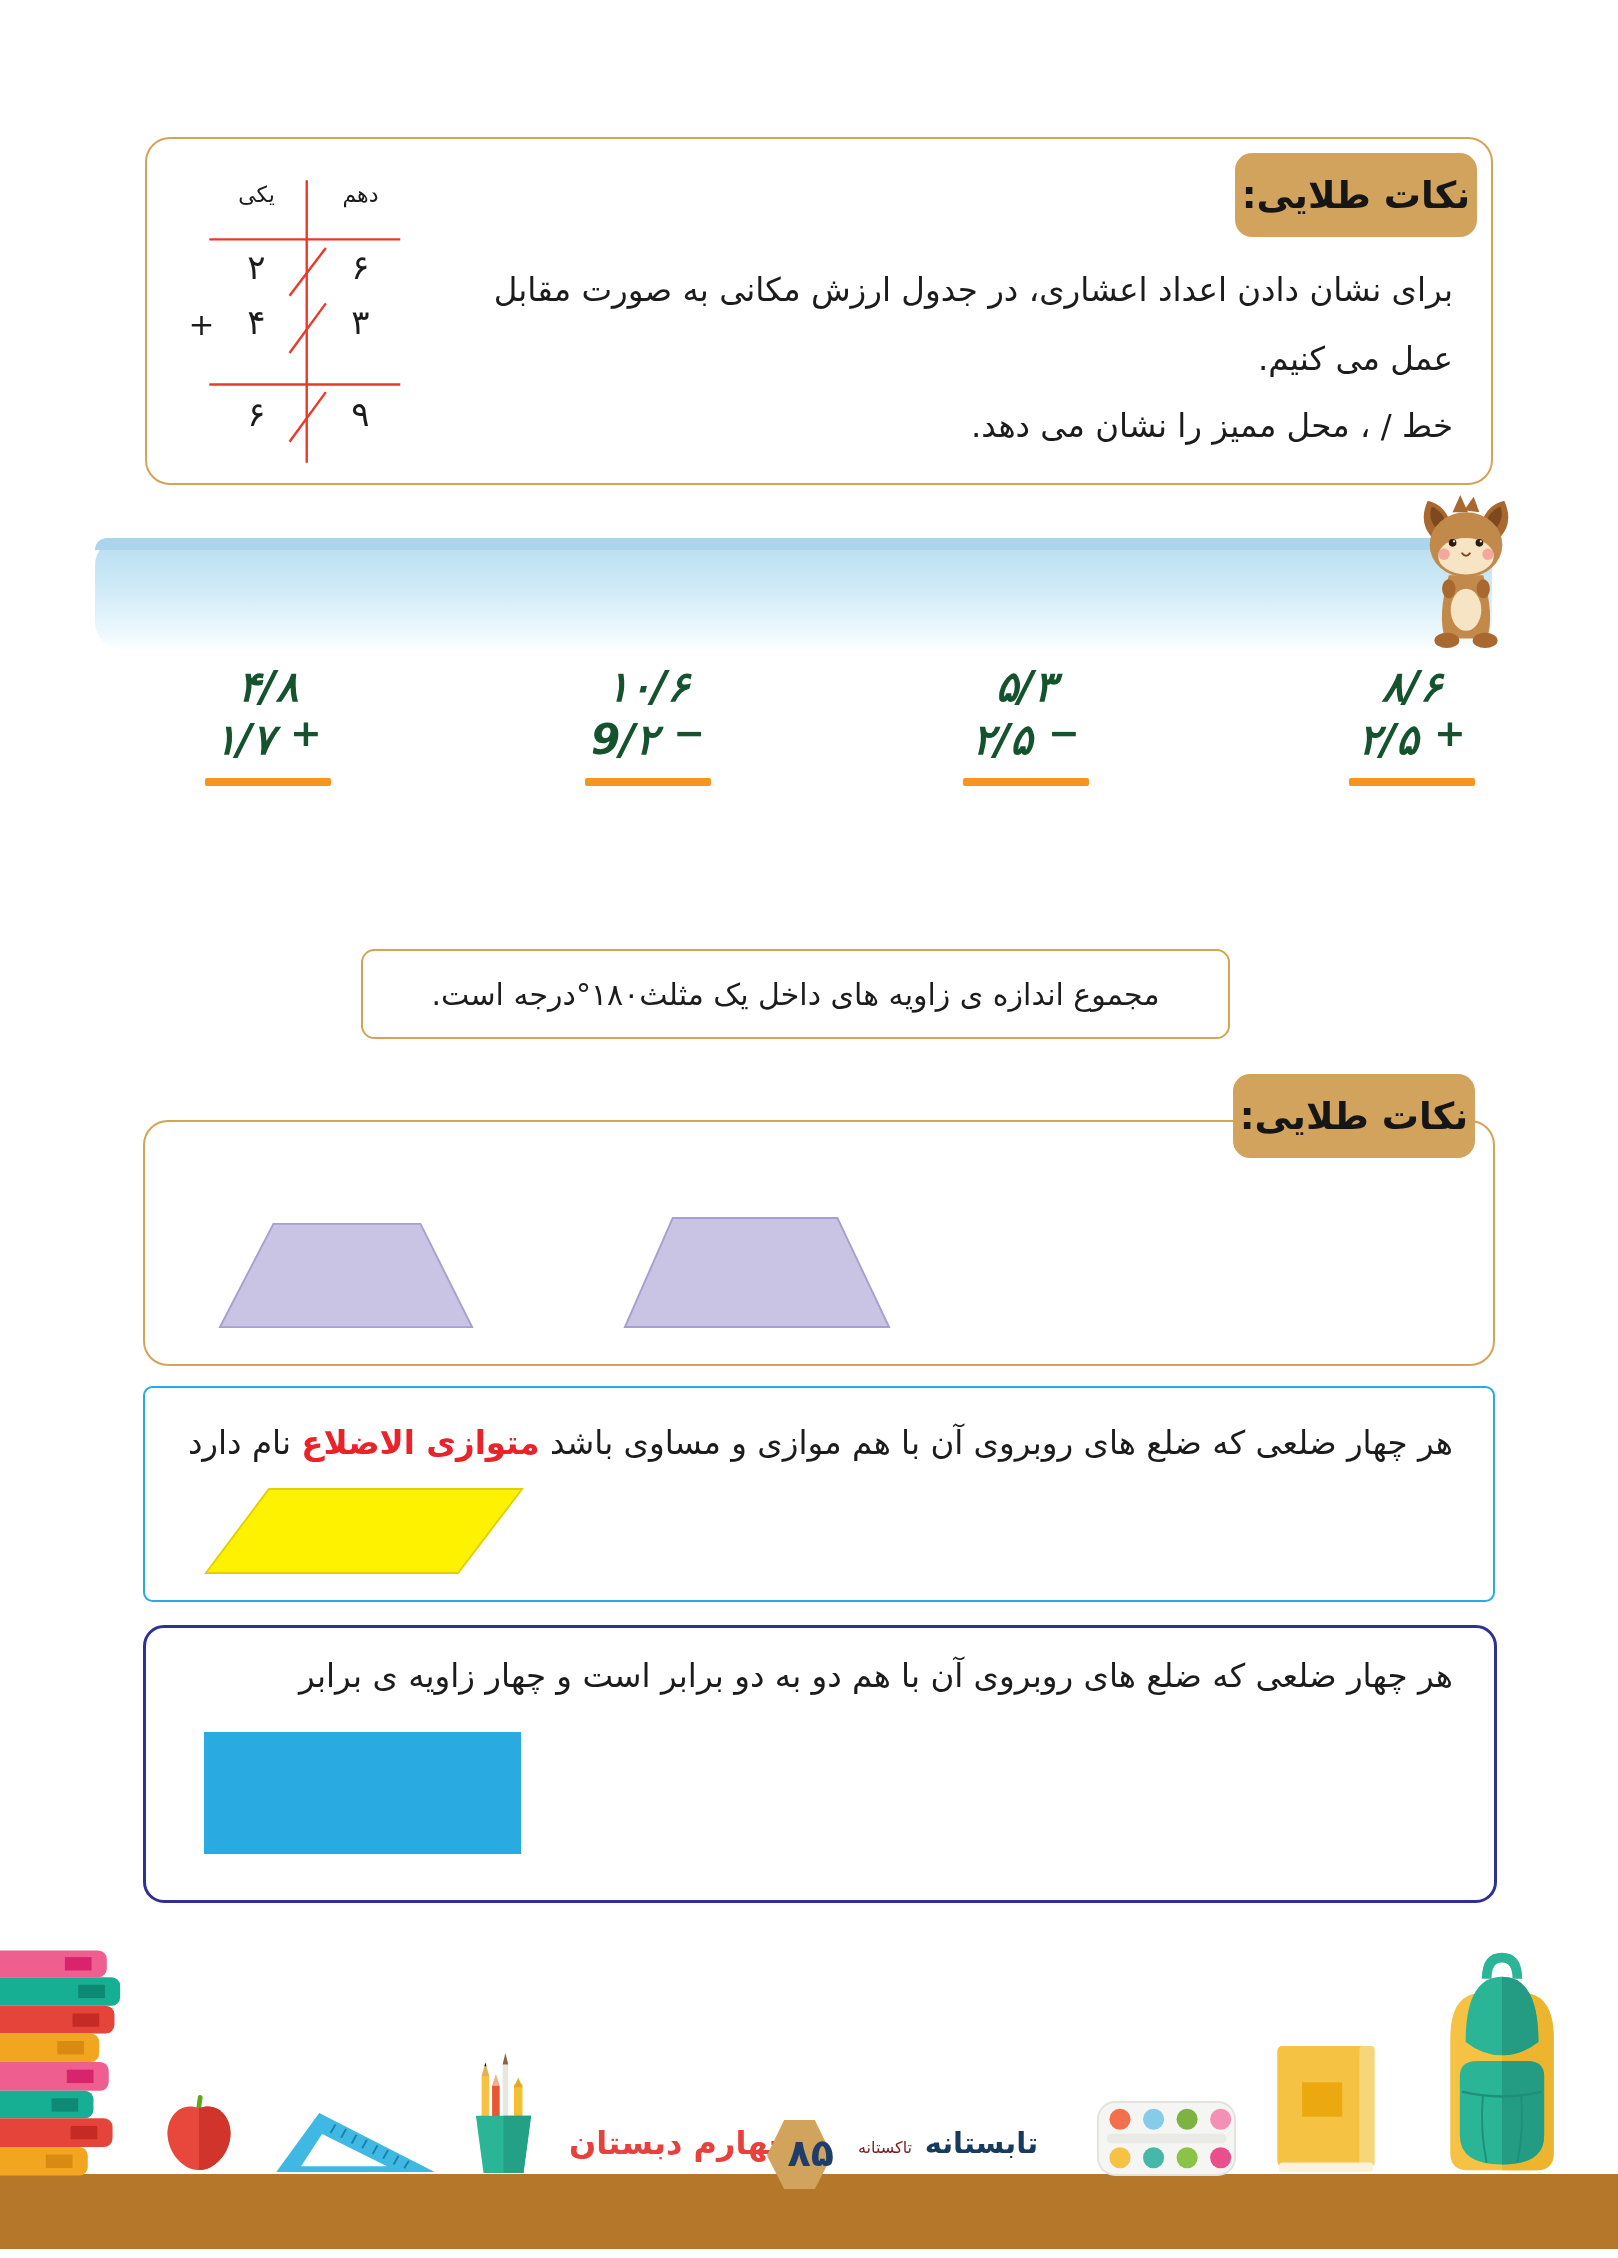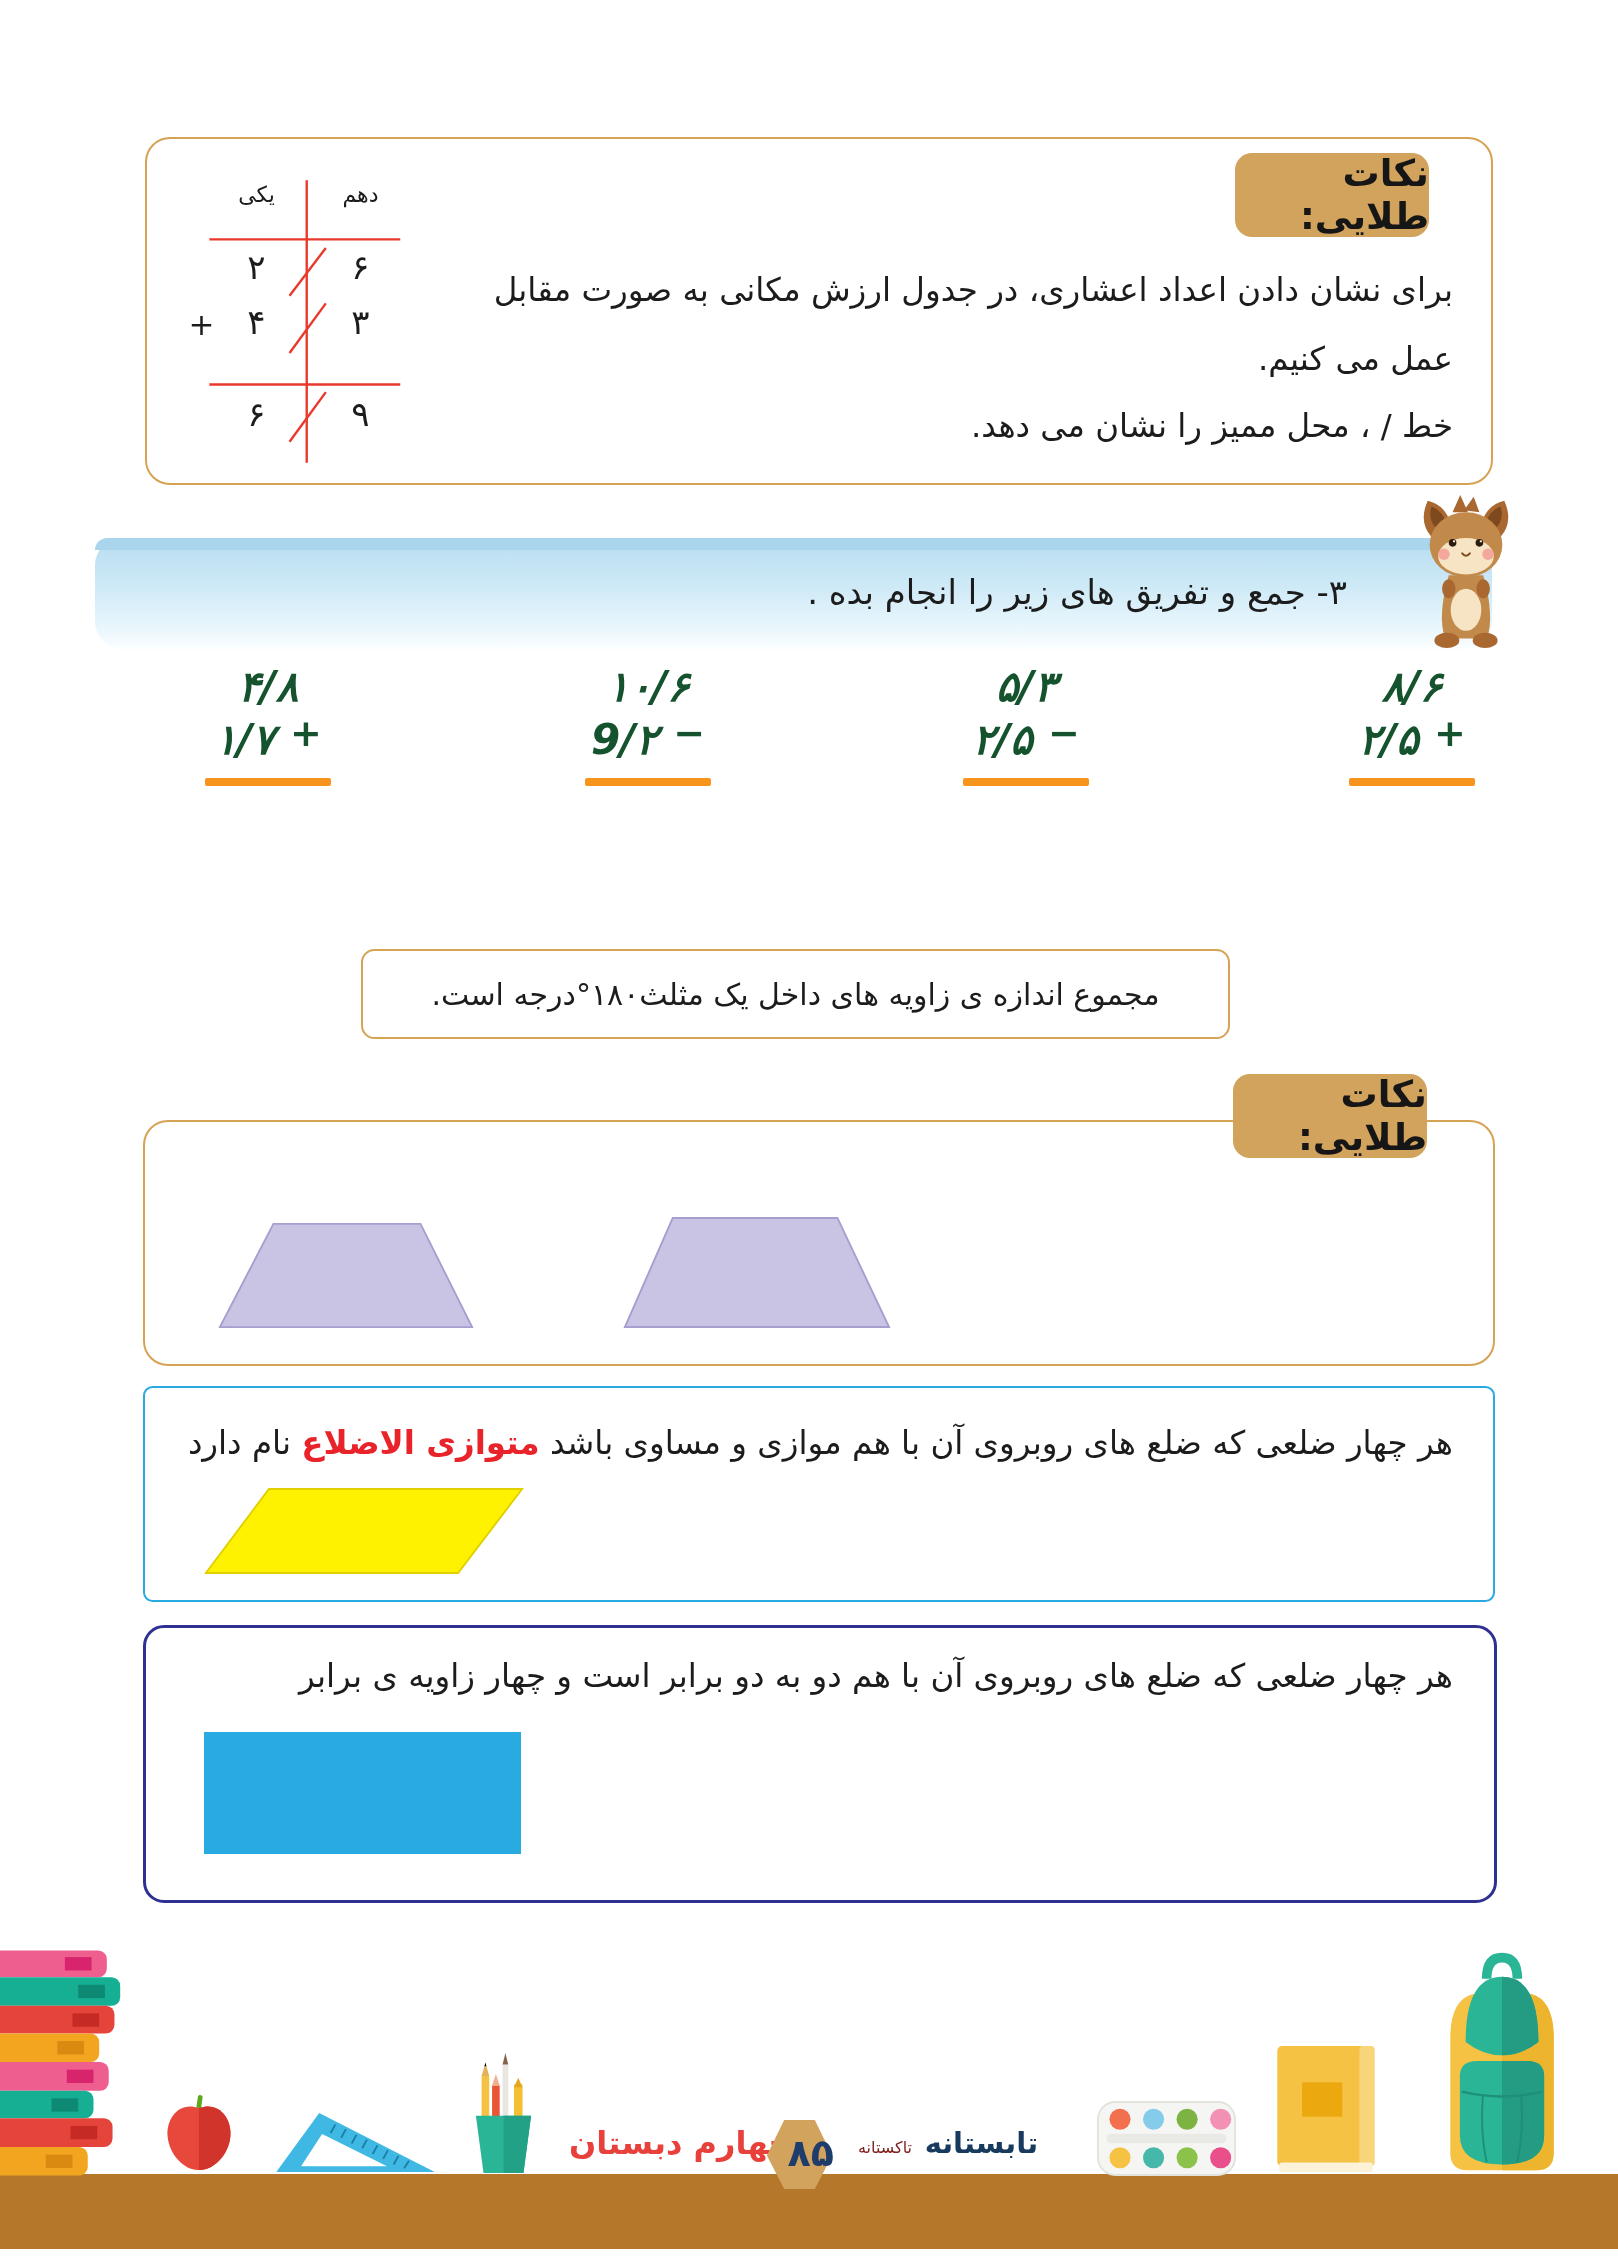--- a/index.html
+++ b/index.html
@@ -1,20 +1,20 @@
 <!DOCTYPE html>
 <html lang="fa" dir="rtl"><head>
 <meta charset="utf-8">
 <style>
   html,body{margin:0;padding:0;background:#fff;}
   .page{position:relative;width:1618px;height:2259px;background:#ffffff;overflow:hidden;
         font-family:"DejaVu Sans",sans-serif;direction:rtl;color:#1c1c1c;}
   
   .goldbox{position:absolute;border:2.9px solid #D6A254;border-radius:25px;background:#fff;}
-  .badge{position:absolute;width:194px;height:84px;background:#D2A35D;border-radius:17px;
+  .badge{position:absolute;width:242px;height:84px;background:#D2A35D;border-radius:17px;
          display:flex;align-items:center;justify-content:center;
          font-size:37px;font-weight:bold;color:#161616;z-index:3;}
   .note-line{position:absolute;right:165px;font-size:32.5px;white-space:nowrap;}
   .red-term{color:#E8232A;font-weight:bold;}
   .num{direction:ltr;unicode-bidi:embed;display:inline-block;}
   
   .pv-table{position:absolute;left:196px;top:180px;width:210px;height:283px;}
   .pv-table svg{position:absolute;left:0;top:0;}
   .tcell{position:absolute;font-size:34px;width:57px;text-align:center;}
   .thead{font-size:22px;}
@@ -78,21 +78,20 @@
     <span class="tcell" style="left:-13.4px;top:126px;width:38px;font-size:31px;">+</span>
     <span class="tcell" style="left:32px;top:122px;">۴</span>
     <span class="tcell" style="left:136px;top:122px;">۳</span>
     <span class="tcell" style="left:32px;top:214px;">۶</span>
     <span class="tcell" style="left:136px;top:214px;">۹</span>
   </div>
 
   <div class="banner">
     <div class="banner-edge"></div>
   </div>
-  <div class="prompt">۳- جمع و تفریق های زیر را انجام بده .</div>
 
   <svg class="ill" style="left:1399px;top:493px;" width="134" height="158" viewBox="0 0 140 165">
     <path d="M30,8 Q20,30 34,46 L54,32 Q48,12 30,8 Z" fill="#A8682F"></path>
     <path d="M110,8 Q120,30 106,46 L86,32 Q92,12 110,8 Z" fill="#A8682F"></path>
     <path d="M34,14 Q30,26 38,36 L48,28 Q44,18 34,14 Z" fill="#7E4A1D"></path>
     <path d="M106,14 Q110,26 102,36 L92,28 Q96,18 106,14 Z" fill="#7E4A1D"></path>
     <polygon points="56,20 64,2 72,20" fill="#A8682F"></polygon>
     <polygon points="68,18 78,4 84,20" fill="#A8682F"></polygon>
     <ellipse cx="70" cy="54" rx="38" ry="34" fill="#C18A4B"></ellipse>
     <ellipse cx="70" cy="66" rx="29" ry="19" fill="#F6E4C4"></ellipse>

